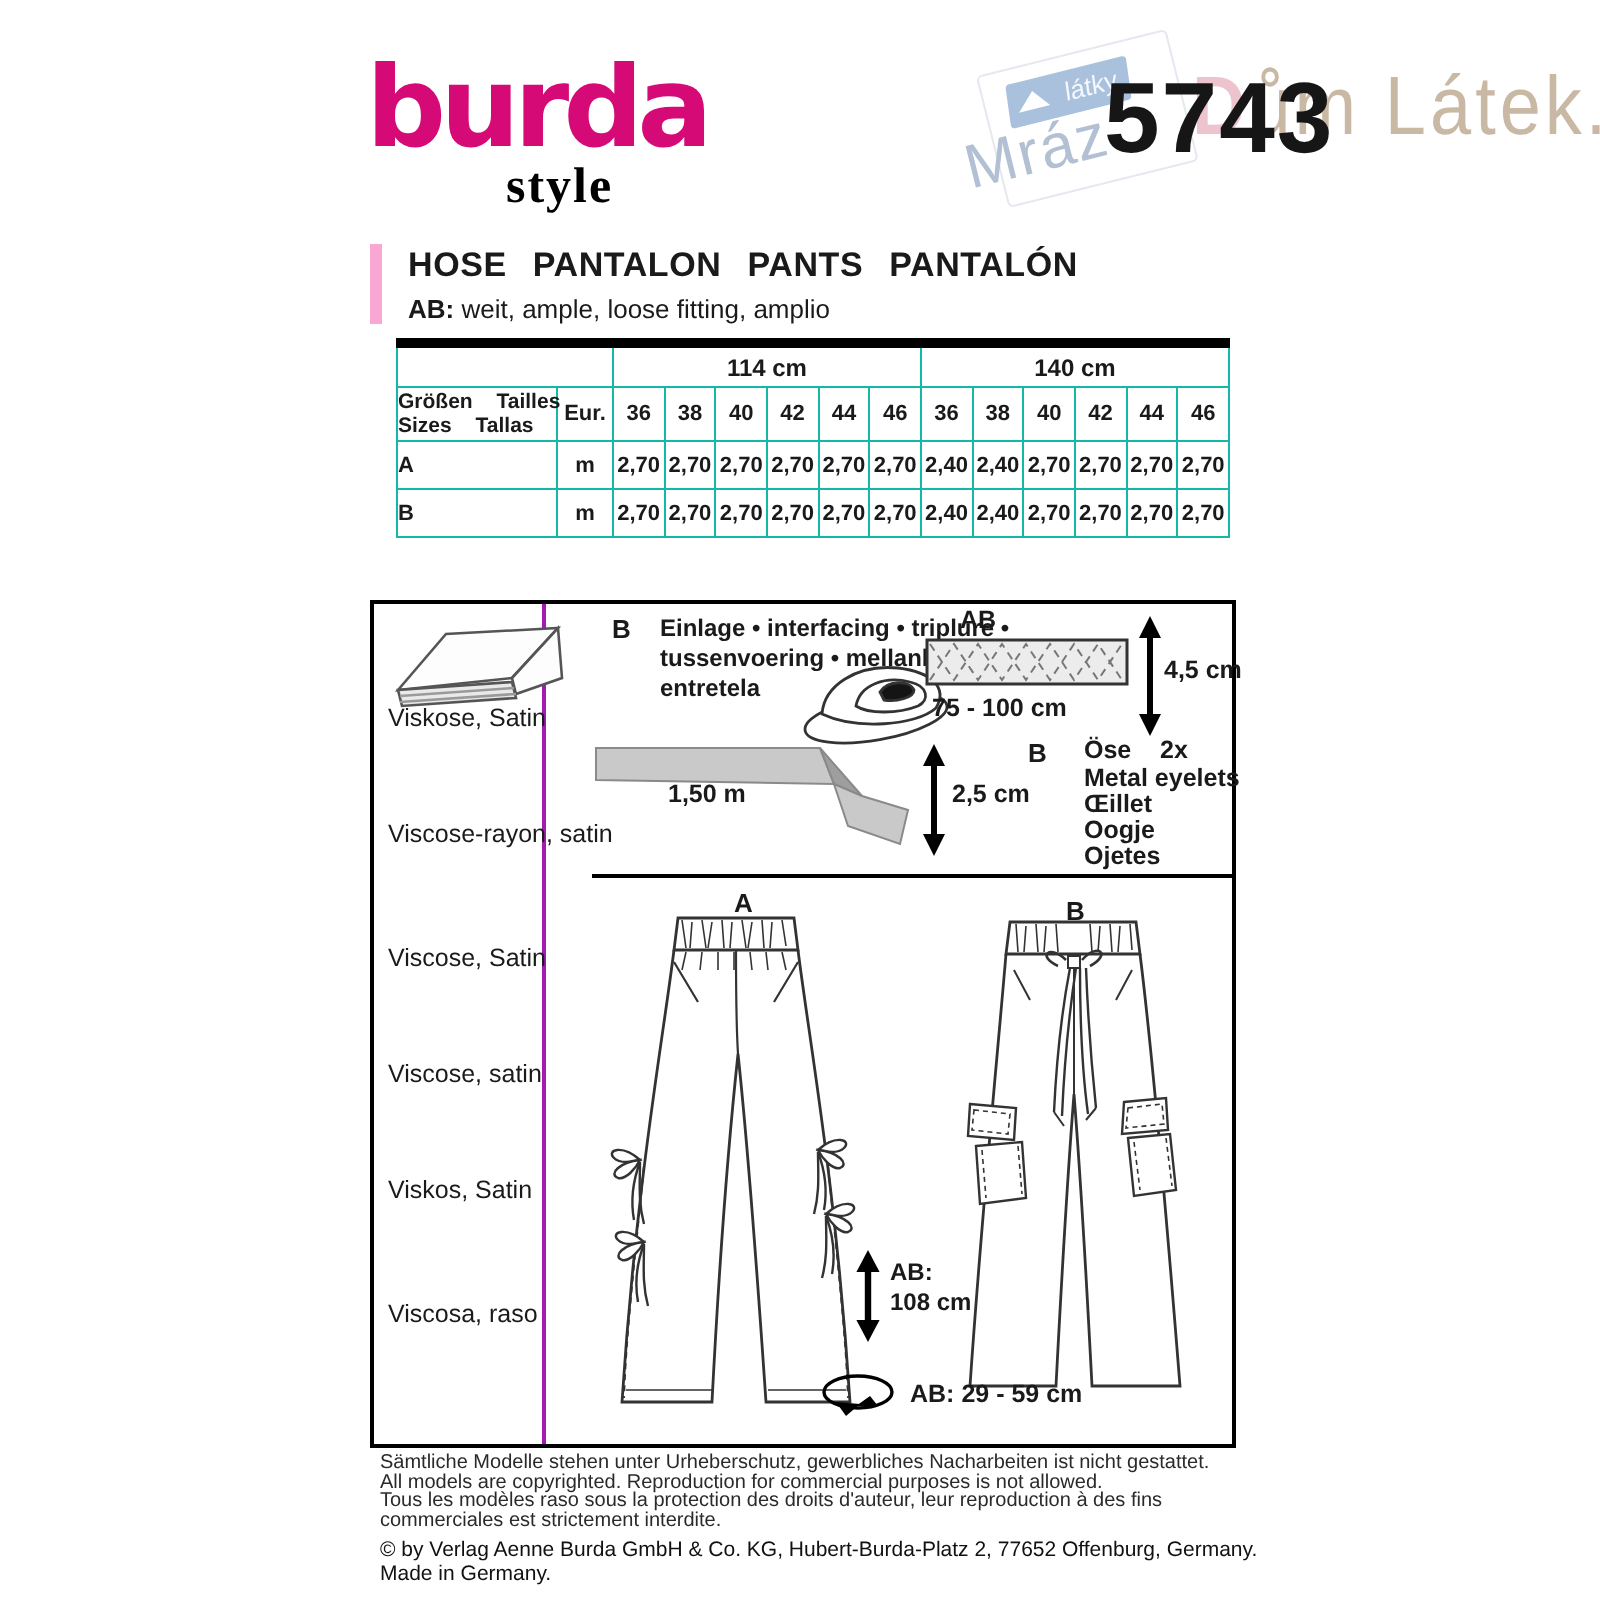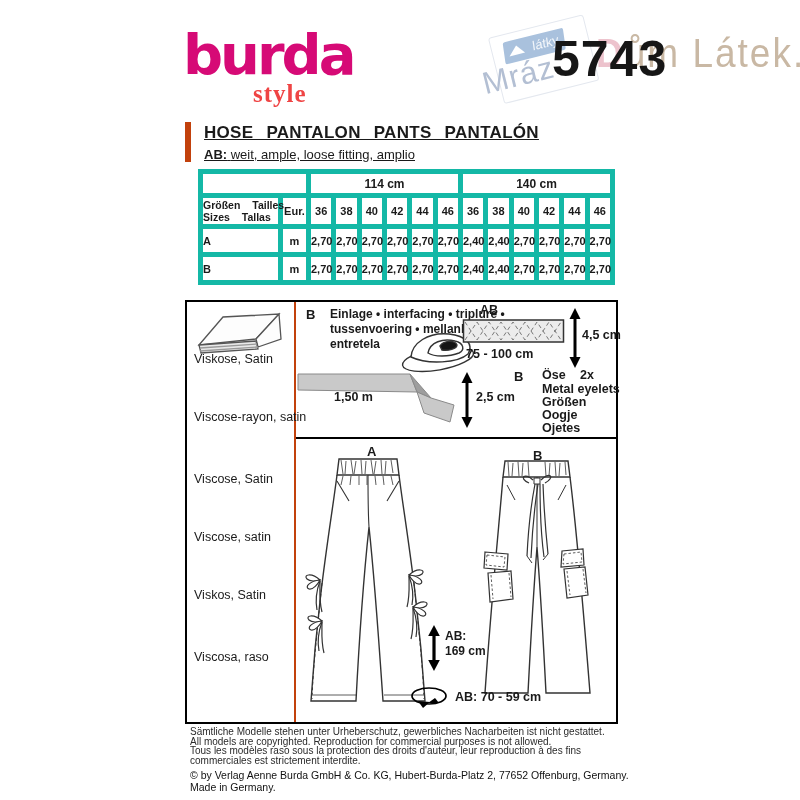--- a/index.html
+++ b/index.html
@@ -3,21 +3,21 @@
 <meta charset="utf-8">
 <style>
   html,body{margin:0;padding:0;background:#ffffff;}
   .page{position:relative;width:800px;height:800px;background:#fff;overflow:hidden;
         font-family:"Liberation Sans",sans-serif;color:#1a1a1a;}
 
   
   .logo-main{position:absolute;left:183px;top:22px;font-family:"DejaVu Sans",sans-serif;
              font-weight:700;font-size:56px;letter-spacing:-3px;color:#d60a76;}
   .logo-sub{position:absolute;left:253px;top:80px;font-family:"Liberation Serif",serif;
-            font-weight:700;font-size:25px;letter-spacing:1px;color:#ef4444;}
+            font-weight:700;font-size:25px;letter-spacing:1px;color:#000000;}
 
   .wm-mraz{position:absolute;left:478px;top:34px;width:110px;height:64px;
            transform:rotate(-14deg);}
   .wm-mraz-box{position:absolute;left:18px;top:-6px;width:96px;height:66px;
                border:1px solid #e4e8ef;border-radius:3px;background:rgba(255,255,255,0.0);}
   .wm-flag{position:absolute;left:30px;top:2px;width:62px;height:22px;background:#a9c1dd;
            border-radius:2px;transform:skewX(-6deg);color:#f4f7fb;font-size:13px;
            text-align:right;line-height:21px;padding-right:6px;box-sizing:border-box;}
   .wm-flag::before{content:"";position:absolute;left:5px;top:6px;width:0;height:0;
            border-left:8px solid transparent;border-right:8px solid transparent;
@@ -28,43 +28,43 @@
   .pattern-number{position:absolute;left:536px;top:30px;font-size:50px;font-weight:700;
            color:#161616;letter-spacing:1px;z-index:5;margin-left:16px;}
 
   .wm-site{position:absolute;left:596px;top:30px;font-size:37px;color:#c9b8a4;
            letter-spacing:2px;transform:scaleY(1.12);transform-origin:top left;
            white-space:nowrap;}
   .wm-site .d{color:#edc3cd;font-weight:700;}
 
   
   .title-block{position:absolute;left:185px;top:122px;width:437px;
-               border-left:6px solid #c2410c;padding:1px 0 0 13px;box-sizing:border-box;text-decoration:underline;}
+               border-left:6px solid #f9a8d4;padding:1px 0 0 13px;box-sizing:border-box;}
   .title{font-size:17px;font-weight:700;word-spacing:8px;letter-spacing:0.3px;}
   .subtitle{font-size:13px;margin-top:4px;}
   .subtitle .b{font-weight:700;}
 
   
   table.size-table{position:absolute;left:198px;top:169px;width:417px;
         border-collapse:collapse;table-layout:fixed;
         border:1.5px solid #000;border-top:5px solid #000;
         font-size:11px;font-weight:700;text-align:center;}
-  table.size-table td{border:5px solid #14b8a6;padding:0;}
+  table.size-table td{border:1px solid #14b8a6;padding:0;}
   td.group{height:19px;font-size:12px;}
   td.corner{border-left:1.5px solid #000;}
   td.lblcell{text-align:left;padding:1px 3px;font-size:10.5px;line-height:12px;height:26px;}
   .lblline{word-spacing:9px;white-space:nowrap;}
   td.viewcell{text-align:left;padding-left:4px;height:23px;}
   td.unitcell{text-align:center;padding-right:2px;}
 
   
   .main-box{position:absolute;left:185px;top:300px;width:433px;height:424px;
             border:2px solid #000;box-sizing:border-box;}
-  .fabric-col{position:absolute;left:0;top:0;width:109px;height:100%;
-              border-right:2px solid #c2410c;box-sizing:border-box;text-decoration:underline;}
+  .fabric-col{position:absolute;left:0;top:0;width:86px;height:100%;
+              border-right:2px solid #a21caf;box-sizing:border-box;text-decoration:underline;}
   .fabric-name{position:absolute;left:7px;font-size:12.5px;white-space:nowrap;}
   .fabric-icon{position:absolute;left:5px;top:7px;}
 
   .notions{position:absolute;left:109px;top:0;right:0;height:137px;
            border-bottom:2px solid #000;box-sizing:border-box;}
   .notions .lbl{position:absolute;font-weight:700;font-size:12.5px;white-space:nowrap;}
   .interfacing-names{position:absolute;left:34px;top:5px;width:176px;
            font-weight:700;font-size:12px;line-height:15px;}
   .drawings{position:absolute;left:109px;top:137px;right:0;bottom:0;}
   .drawings .lbl{position:absolute;font-weight:700;font-size:13px;white-space:nowrap;}
@@ -237,21 +237,21 @@
         <path d="M7,9 V47" stroke="#000" stroke-width="3" fill="none"></path>
         <path d="M7,0 L12.5,11 H1.5 Z" fill="#000"></path>
         <path d="M7,56 L12.5,45 H1.5 Z" fill="#000"></path>
       </svg>
       <div class="lbl" style="left:180px;top:88px">2,5 cm</div>
 
       <div class="lbl" style="left:218px;top:67px;font-size:13px">B</div>
       <div class="lbl" style="left:246px;top:66px">Öse</div>
       <div class="lbl" style="left:284px;top:66px">2x</div>
       <div class="lbl" style="left:246px;top:80px">Metal eyelets</div>
-      <div class="lbl" style="left:246px;top:93px">Größen</div>
+      <div class="lbl" style="left:246px;top:93px">Œillet</div>
       <div class="lbl" style="left:246px;top:106px">Oogje</div>
       <div class="lbl" style="left:246px;top:119px">Ojetes</div>
     </div>
 
     <div class="drawings">
       <div class="lbl" style="left:71px;top:5px">A</div>
       <div class="lbl" style="left:237px;top:9px">B</div>
 
       <svg style="left:5px;top:14px" width="130" height="255" viewBox="0 0 130 255">
         <defs>
@@ -305,29 +305,29 @@
         </g>
       </svg>
 
       <svg style="left:131px;top:186px" width="14" height="46" viewBox="0 0 14 46">
         <path d="M7,9 V37" stroke="#000" stroke-width="3.2" fill="none"></path>
         <path d="M7,0 L12.8,11 H1.2 Z" fill="#000"></path>
         <path d="M7,46 L12.8,35 H1.2 Z" fill="#000"></path>
       </svg>
       <div class="len-text">
         <div>AB:</div>
-        <div>169 cm</div>
+        <div>108 cm</div>
       </div>
 
       <svg style="left:113px;top:247px" width="40" height="24" viewBox="0 0 40 24">
         <ellipse cx="20" cy="10" rx="17" ry="8" fill="none" stroke="#000" stroke-width="1.7"></ellipse>
         <path d="M9,15 L21,16 L14,22 Z" fill="#000"></path>
         <path d="M30,17 L19,17 L26,12 Z" fill="#000"></path>
       </svg>
-      <div class="lbl" style="left:159px;top:251px;font-size:12.5px">AB: 70 - 59 cm</div>
+      <div class="lbl" style="left:159px;top:251px;font-size:12.5px">AB: 29 - 59 cm</div>
     </div>
   </div>
 
   <div class="footer">
     <div class="fine">Sämtliche Modelle stehen unter Urheberschutz, gewerbliches Nacharbeiten ist nicht gestattet.</div>
     <div class="fine">All models are copyrighted. Reproduction for commercial purposes is not allowed.</div>
     <div class="fine">Tous les modèles raso sous la protection des droits d'auteur, leur reproduction à des fins commerciales est strictement interdite.</div>
     <div class="copyright">© by Verlag Aenne Burda GmbH &amp; Co. KG, Hubert-Burda-Platz 2, 77652 Offenburg, Germany. Made in Germany.</div>
   </div>
 

